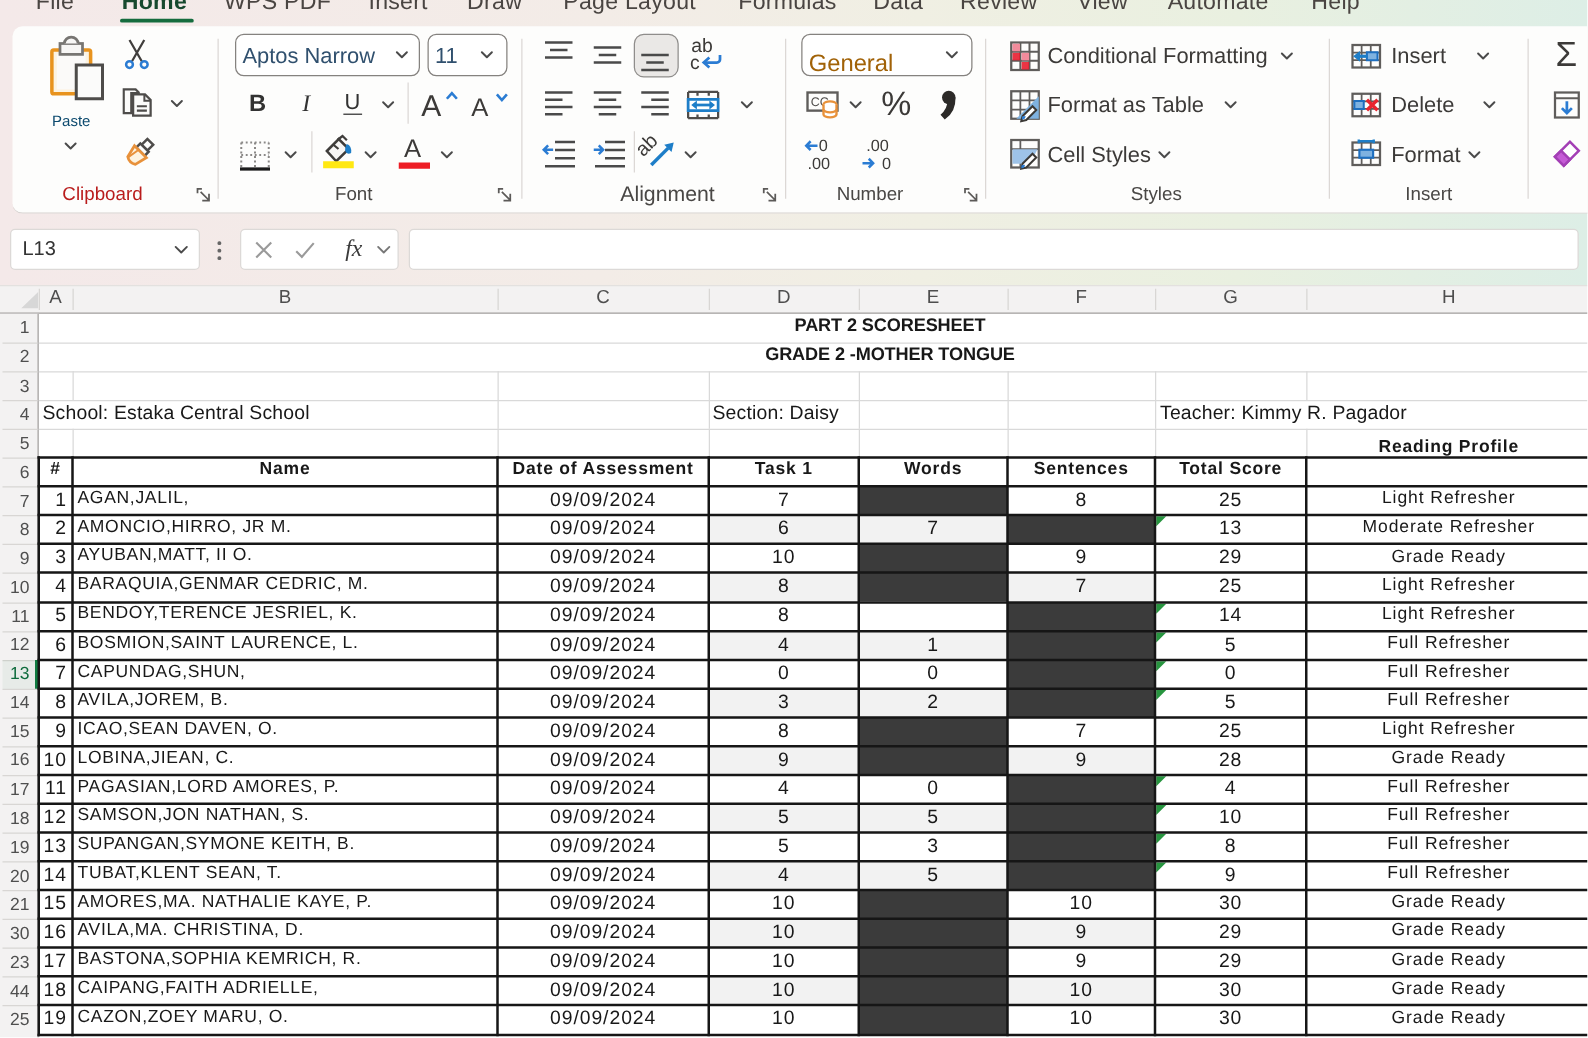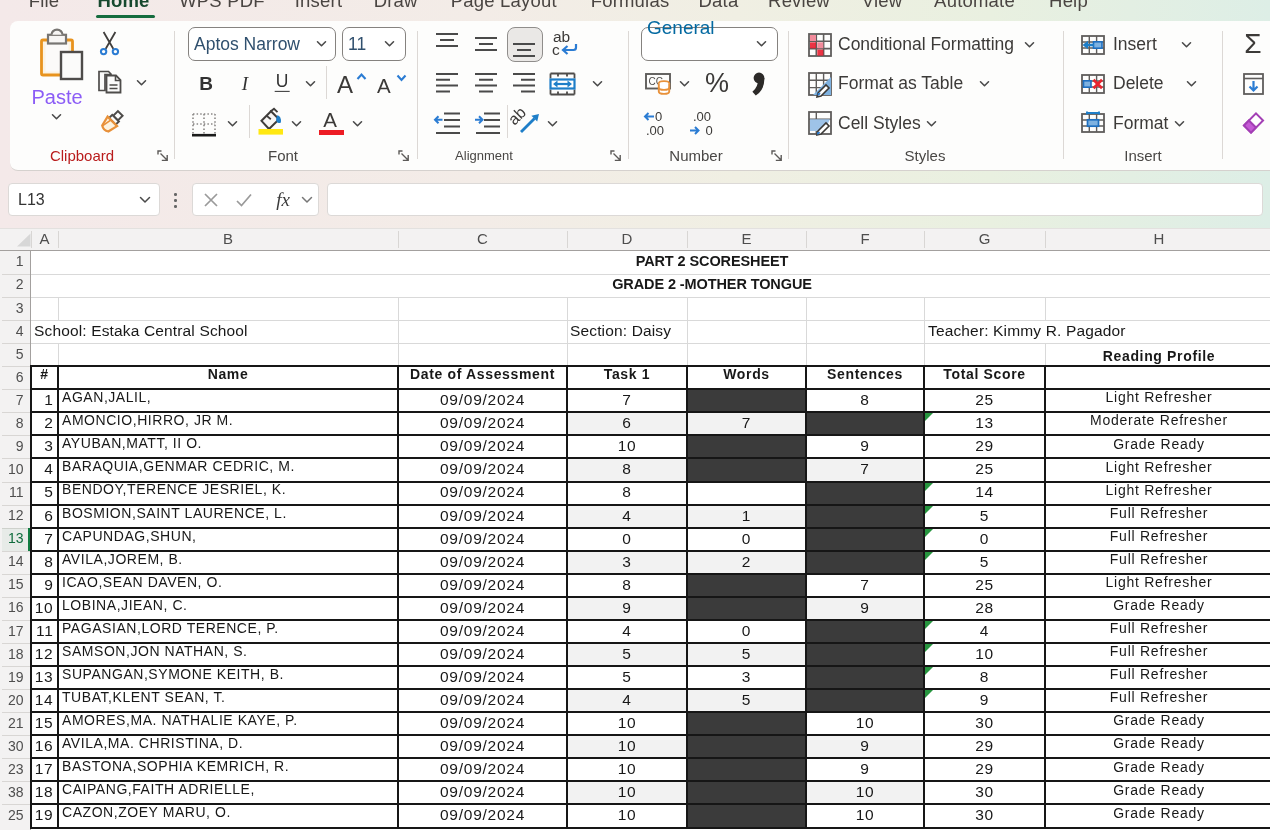--- a/index.html
+++ b/index.html
@@ -27,21 +27,21 @@
 <div style="left:96px;top:15px;width:59px;height:2.8px;background:#156c3e;border-radius:2px"></div>
 <div style="left:10px;top:21px;width:1262px;height:149.5px;background:#fdfdfc;border-radius:8px 0 0 8px;border-bottom:1px solid #d5d1ce"></div>
 <div style="left:174px;top:31px;width:1px;height:128px;background:#dcd8d5"></div>
 <div style="left:417px;top:31px;width:1px;height:128px;background:#dcd8d5"></div>
 <div style="left:628px;top:31px;width:1px;height:128px;background:#dcd8d5"></div>
 <div style="left:788px;top:31px;width:1px;height:128px;background:#dcd8d5"></div>
 <div style="left:1063px;top:31px;width:1px;height:128px;background:#dcd8d5"></div>
 <div style="left:1222px;top:31px;width:1px;height:128px;background:#dcd8d5"></div>
 <div class="t " style="top:156.0px;left:82.0px;transform:translate(-50%,-50%);font-size:15px;color:#b91c1c">Clipboard</div>
 <div class="t " style="top:156.0px;left:283.0px;transform:translate(-50%,-50%);font-size:15px;color:#494745">Font</div>
-<div class="t " style="top:156.0px;left:484px;transform:translate(-50%,-50%);font-size:13px;color:#494745">Alignment</div>
+<div class="t " style="top:156.0px;left:534px;transform:translate(-50%,-50%);font-size:17px;color:#494745">Alignment</div>
 <div class="t " style="top:156.0px;left:696.0px;transform:translate(-50%,-50%);font-size:15px;color:#494745">Number</div>
 <div class="t " style="top:156.0px;left:925.0px;transform:translate(-50%,-50%);font-size:15px;color:#494745">Styles</div>
 <div class="t " style="top:156.0px;left:1143.0px;transform:translate(-50%,-50%);font-size:15px;color:#494745">Insert</div>
 <svg style="left:157px;top:150px" width="12" height="12" viewBox="0 0 12 12">
 <path d="M1 4.5 V1 H4.5" stroke="#5c5a58" stroke-width="1.4" fill="none"></path>
 <path d="M3.5 3.5 L10 10 M10.2 5 V10.4 H4.8" stroke="#5c5a58" stroke-width="1.4" fill="none"></path>
 </svg>
 <svg style="left:398px;top:150px" width="12" height="12" viewBox="0 0 12 12">
 <path d="M1 4.5 V1 H4.5" stroke="#5c5a58" stroke-width="1.4" fill="none"></path>
 <path d="M3.5 3.5 L10 10 M10.2 5 V10.4 H4.8" stroke="#5c5a58" stroke-width="1.4" fill="none"></path>
@@ -54,21 +54,21 @@
 <path d="M1 4.5 V1 H4.5" stroke="#5c5a58" stroke-width="1.4" fill="none"></path>
 <path d="M3.5 3.5 L10 10 M10.2 5 V10.4 H4.8" stroke="#5c5a58" stroke-width="1.4" fill="none"></path>
 </svg>
 <svg style="left:38px;top:32px" width="46" height="48" viewBox="0 0 46 48">
 <rect x="3.5" y="8" width="31" height="35" rx="1.5" fill="#fcf3e2" stroke="#e8931e" stroke-width="2.8"></rect>
 <rect x="7.5" y="11.5" width="23" height="28" fill="#fbfaf9" stroke="none"></rect>
 <rect x="10" y="2.8" width="18" height="8.7" fill="#f7f6f5" stroke="#777572" stroke-width="2.2"></rect>
 <path d="M13.5 2.8 a5.5 5.2 0 0 1 11 0" fill="#f7f6f5" stroke="#777572" stroke-width="2.2"></path>
 <rect x="23" y="20" width="21" height="27" fill="#fbfbfa" stroke="#4e4c4a" stroke-width="2.4"></rect>
 </svg>
-<div class="t " style="top:97.0px;left:57.0px;transform:translate(-50%,-50%);font-size:20px;color:#8b5cf6">Paste</div>
+<div class="t " style="top:97.0px;left:57.0px;transform:translate(-50%,-50%);font-size:12px;color:#0c4a6e">Paste</div>
 <svg style="left:52.4px;top:113.7px" width="9" height="8" viewBox="0 0 9.2 7.6">
     <path d="M0.5 0.5 L4.6 4.6 L8.7 0.5" stroke="#4a4a4a" stroke-width="1.6" fill="none" stroke-linecap="round" stroke-linejoin="round"></path>
   </svg>
 <svg style="left:99px;top:31px" width="21" height="26" viewBox="0 0 21 26">
 <path d="M4.6 1 L14.4 18 M16.4 1 L6.6 18" stroke="#403e3c" stroke-width="1.8"></path>
 <circle cx="4.6" cy="20.6" r="2.7" fill="none" stroke="#2b7cd3" stroke-width="2"></circle>
 <circle cx="16.4" cy="20.6" r="2.7" fill="none" stroke="#2b7cd3" stroke-width="2"></circle>
 </svg>
 <svg style="left:97px;top:70px" width="26" height="27" viewBox="0 0 26 27">
 <path d="M2 1.5 h9.5 l2.5 2.5 v0.5 h-6 v16 h-6 z" fill="#fbfbfa" stroke="#4e4c4a" stroke-width="1.7"></path>
@@ -181,21 +181,21 @@
 <div style="left:507px;top:105px;width:1px;height:33px;background:#dcd8d5"></div>
 <svg style="left:511px;top:106px" width="32" height="32" viewBox="0 0 32 32">
 <text x="0" y="0" font-size="16" font-family="Liberation Sans" fill="#3c3a38" transform="translate(3.5 20) rotate(-45)">ab</text>
 <path d="M10 26 L23.5 12.5" stroke="#1e7ec8" stroke-width="2.8" fill="none"></path>
 <path d="M28 8 L26.2 15.6 L20.4 9.8 Z" fill="#1e7ec8"></path>
 </svg>
 <svg style="left:548.4px;top:120.7px" width="9" height="8" viewBox="0 0 9.2 7.6">
     <path d="M0.5 0.5 L4.6 4.6 L8.7 0.5" stroke="#4a4a4a" stroke-width="1.6" fill="none" stroke-linecap="round" stroke-linejoin="round"></path>
   </svg>
 <div style="left:641px;top:27px;width:137px;height:34px;background:#fff;border:1px solid #85827f;border-radius:7px"></div>
-<div class="t " style="top:28px;left:647.0px;transform:translateY(-50%);font-size:19px;color:#0369a1">General</div>
+<div class="t " style="top:52px;left:647.0px;transform:translateY(-50%);font-size:19px;color:#a16207">General</div>
 <svg style="left:757.4px;top:40.7px" width="9" height="8" viewBox="0 0 9.2 7.6">
     <path d="M0.5 0.5 L4.6 4.6 L8.7 0.5" stroke="#4a4a4a" stroke-width="1.6" fill="none" stroke-linecap="round" stroke-linejoin="round"></path>
   </svg>
 <svg style="left:645px;top:72px" width="30" height="25" viewBox="0 0 30 25">
 <rect x="1" y="2" width="24" height="14.5" fill="#fdfdfc" stroke="#5f5d5b" stroke-width="1.9"></rect>
 <text x="3.5" y="13" font-size="10" font-family="Liberation Sans" fill="#4e4c4a">CC</text>
 <ellipse cx="19" cy="11.5" rx="5.2" ry="2.4" fill="#fff" stroke="#e8913a" stroke-width="1.9"></ellipse>
 <path d="M13.8 11.5 v8 a5.2 2.4 0 0 0 10.4 0 v-8" fill="#fff" stroke="#e8913a" stroke-width="1.9"></path>
 <path d="M13.8 15.5 a5.2 2.4 0 0 0 10.4 0" fill="none" stroke="#e8913a" stroke-width="1.9"></path>
 </svg>
@@ -374,21 +374,21 @@
 <div class="t " style="top:677.6px;right:1246.5px;transform:translateY(-50%);font-size:14px;color:#4f4f4f">19</div>
 <div style="left:2px;top:689.13px;width:28px;height:1px;background:#d8d6d4"></div>
 <div class="t " style="top:700.7px;right:1246.5px;transform:translateY(-50%);font-size:14px;color:#4f4f4f">20</div>
 <div style="left:2px;top:712.20px;width:28px;height:1px;background:#d8d6d4"></div>
 <div class="t " style="top:723.7px;right:1246.5px;transform:translateY(-50%);font-size:14px;color:#4f4f4f">21</div>
 <div style="left:2px;top:735.27px;width:28px;height:1px;background:#d8d6d4"></div>
 <div class="t " style="top:746.8px;right:1246.5px;transform:translateY(-50%);font-size:14px;color:#4f4f4f">30</div>
 <div style="left:2px;top:758.34px;width:28px;height:1px;background:#d8d6d4"></div>
 <div class="t " style="top:769.9px;right:1246.5px;transform:translateY(-50%);font-size:14px;color:#4f4f4f">23</div>
 <div style="left:2px;top:781.41px;width:28px;height:1px;background:#d8d6d4"></div>
-<div class="t " style="top:792.9px;right:1246.5px;transform:translateY(-50%);font-size:14px;color:#4f4f4f">38</div>
+<div class="t " style="top:792.9px;right:1246.5px;transform:translateY(-50%);font-size:14px;color:#4f4f4f">44</div>
 <div style="left:2px;top:804.48px;width:28px;height:1px;background:#d8d6d4"></div>
 <div class="t " style="top:816.0px;right:1246.5px;transform:translateY(-50%);font-size:14px;color:#4f4f4f">25</div>
 <div style="left:27.5px;top:527.64px;width:3.2px;height:23.07px;background:#107c41"></div>
 <div style="left:2px;top:527.64px;width:26px;height:23.07px;background:rgba(16,124,65,0.05)"></div>
 <div style="left:31px;top:273.87px;width:1239px;height:1px;background:#d9d9d9"></div>
 <div style="left:31px;top:296.94px;width:1239px;height:1px;background:#d9d9d9"></div>
 <div style="left:31px;top:320.01px;width:1239px;height:1px;background:#d9d9d9"></div>
 <div style="left:31px;top:343.08px;width:1239px;height:1px;background:#d9d9d9"></div>
 <div style="left:58.0px;top:296.94px;width:1px;height:23.07px;background:#d9d9d9"></div>
 <div style="left:398.0px;top:296.94px;width:1px;height:23.07px;background:#d9d9d9"></div>
@@ -587,21 +587,21 @@
 <div class="t dg" style="top:584.7px;left:984.5px;transform:translate(-50%,-50%);">25</div>
 <div class="t pf" style="top:582.9px;left:1159.0px;transform:translate(-50%,-50%);">Light Refresher</div>
 <div class="t dg" style="top:607.8px;right:1216.5px;transform:translateY(-50%);">10</div>
 <div class="t nm" style="top:605.8px;left:62.0px;transform:translateY(-50%);">LOBINA,JIEAN, C.</div>
 <div class="t dg" style="top:607.8px;left:482.5px;transform:translate(-50%,-50%);">09/09/2024</div>
 <div class="t dg" style="top:607.8px;left:627.0px;transform:translate(-50%,-50%);">9</div>
 <div class="t dg" style="top:607.8px;left:865.0px;transform:translate(-50%,-50%);">9</div>
 <div class="t dg" style="top:607.8px;left:984.5px;transform:translate(-50%,-50%);">28</div>
 <div class="t pf" style="top:606.0px;left:1159.0px;transform:translate(-50%,-50%);">Grade Ready</div>
 <div class="t dg" style="top:630.9px;right:1216.5px;transform:translateY(-50%);">11</div>
-<div class="t nm" style="top:628.9px;left:62.0px;transform:translateY(-50%);">PAGASIAN,LORD TERENCE, P.</div>
+<div class="t nm" style="top:628.9px;left:62.0px;transform:translateY(-50%);">PAGASIAN,LORD AMORES, P.</div>
 <div class="t dg" style="top:630.9px;left:482.5px;transform:translate(-50%,-50%);">09/09/2024</div>
 <div class="t dg" style="top:630.9px;left:627.0px;transform:translate(-50%,-50%);">4</div>
 <div class="t dg" style="top:630.9px;left:746.5px;transform:translate(-50%,-50%);">0</div>
 <div class="t dg" style="top:630.9px;left:984.5px;transform:translate(-50%,-50%);">4</div>
 <div class="t pf" style="top:629.1px;left:1159.0px;transform:translate(-50%,-50%);">Full Refresher</div>
 <div class="t dg" style="top:653.9px;right:1216.5px;transform:translateY(-50%);">12</div>
 <div class="t nm" style="top:651.9px;left:62.0px;transform:translateY(-50%);">SAMSON,JON NATHAN, S.</div>
 <div class="t dg" style="top:653.9px;left:482.5px;transform:translate(-50%,-50%);">09/09/2024</div>
 <div class="t dg" style="top:653.9px;left:627.0px;transform:translate(-50%,-50%);">5</div>
 <div class="t dg" style="top:653.9px;left:746.5px;transform:translate(-50%,-50%);">5</div>

